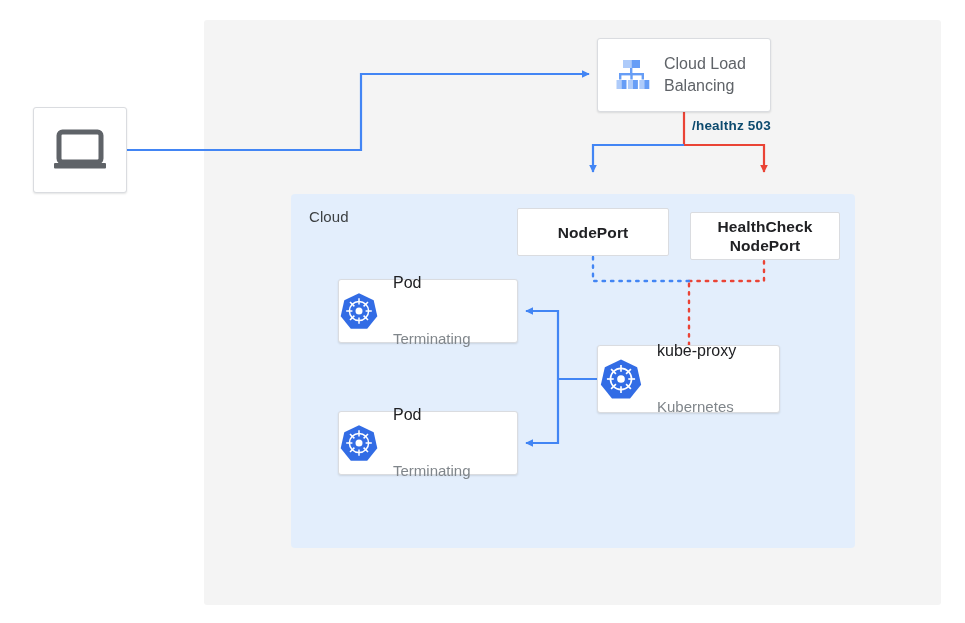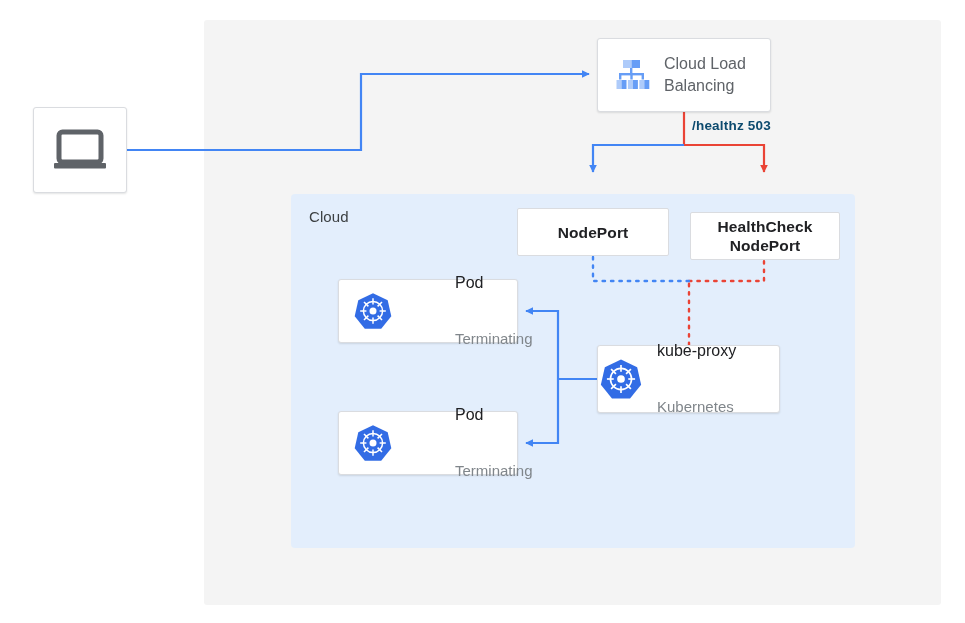--- a/index.html
+++ b/index.html
@@ -111,22 +111,20 @@
     color: #202124;
     line-height: 19px;
     letter-spacing: 0.1px;
   }
   
   .pod-box {
     width: 180px;
     height: 64px;
     display: flex;
     align-items: center;
-    padding-left: 14px;
-    gap: 48px;
   }
   #pod-1 { left: 338px; top: 279px; }
   #pod-2 { left: 338px; top: 411px; }
   #kubeproxy-box {
     left: 597px;
     top: 345px;
     width: 183px;
     height: 68px;
     display: flex;
     align-items: center;

